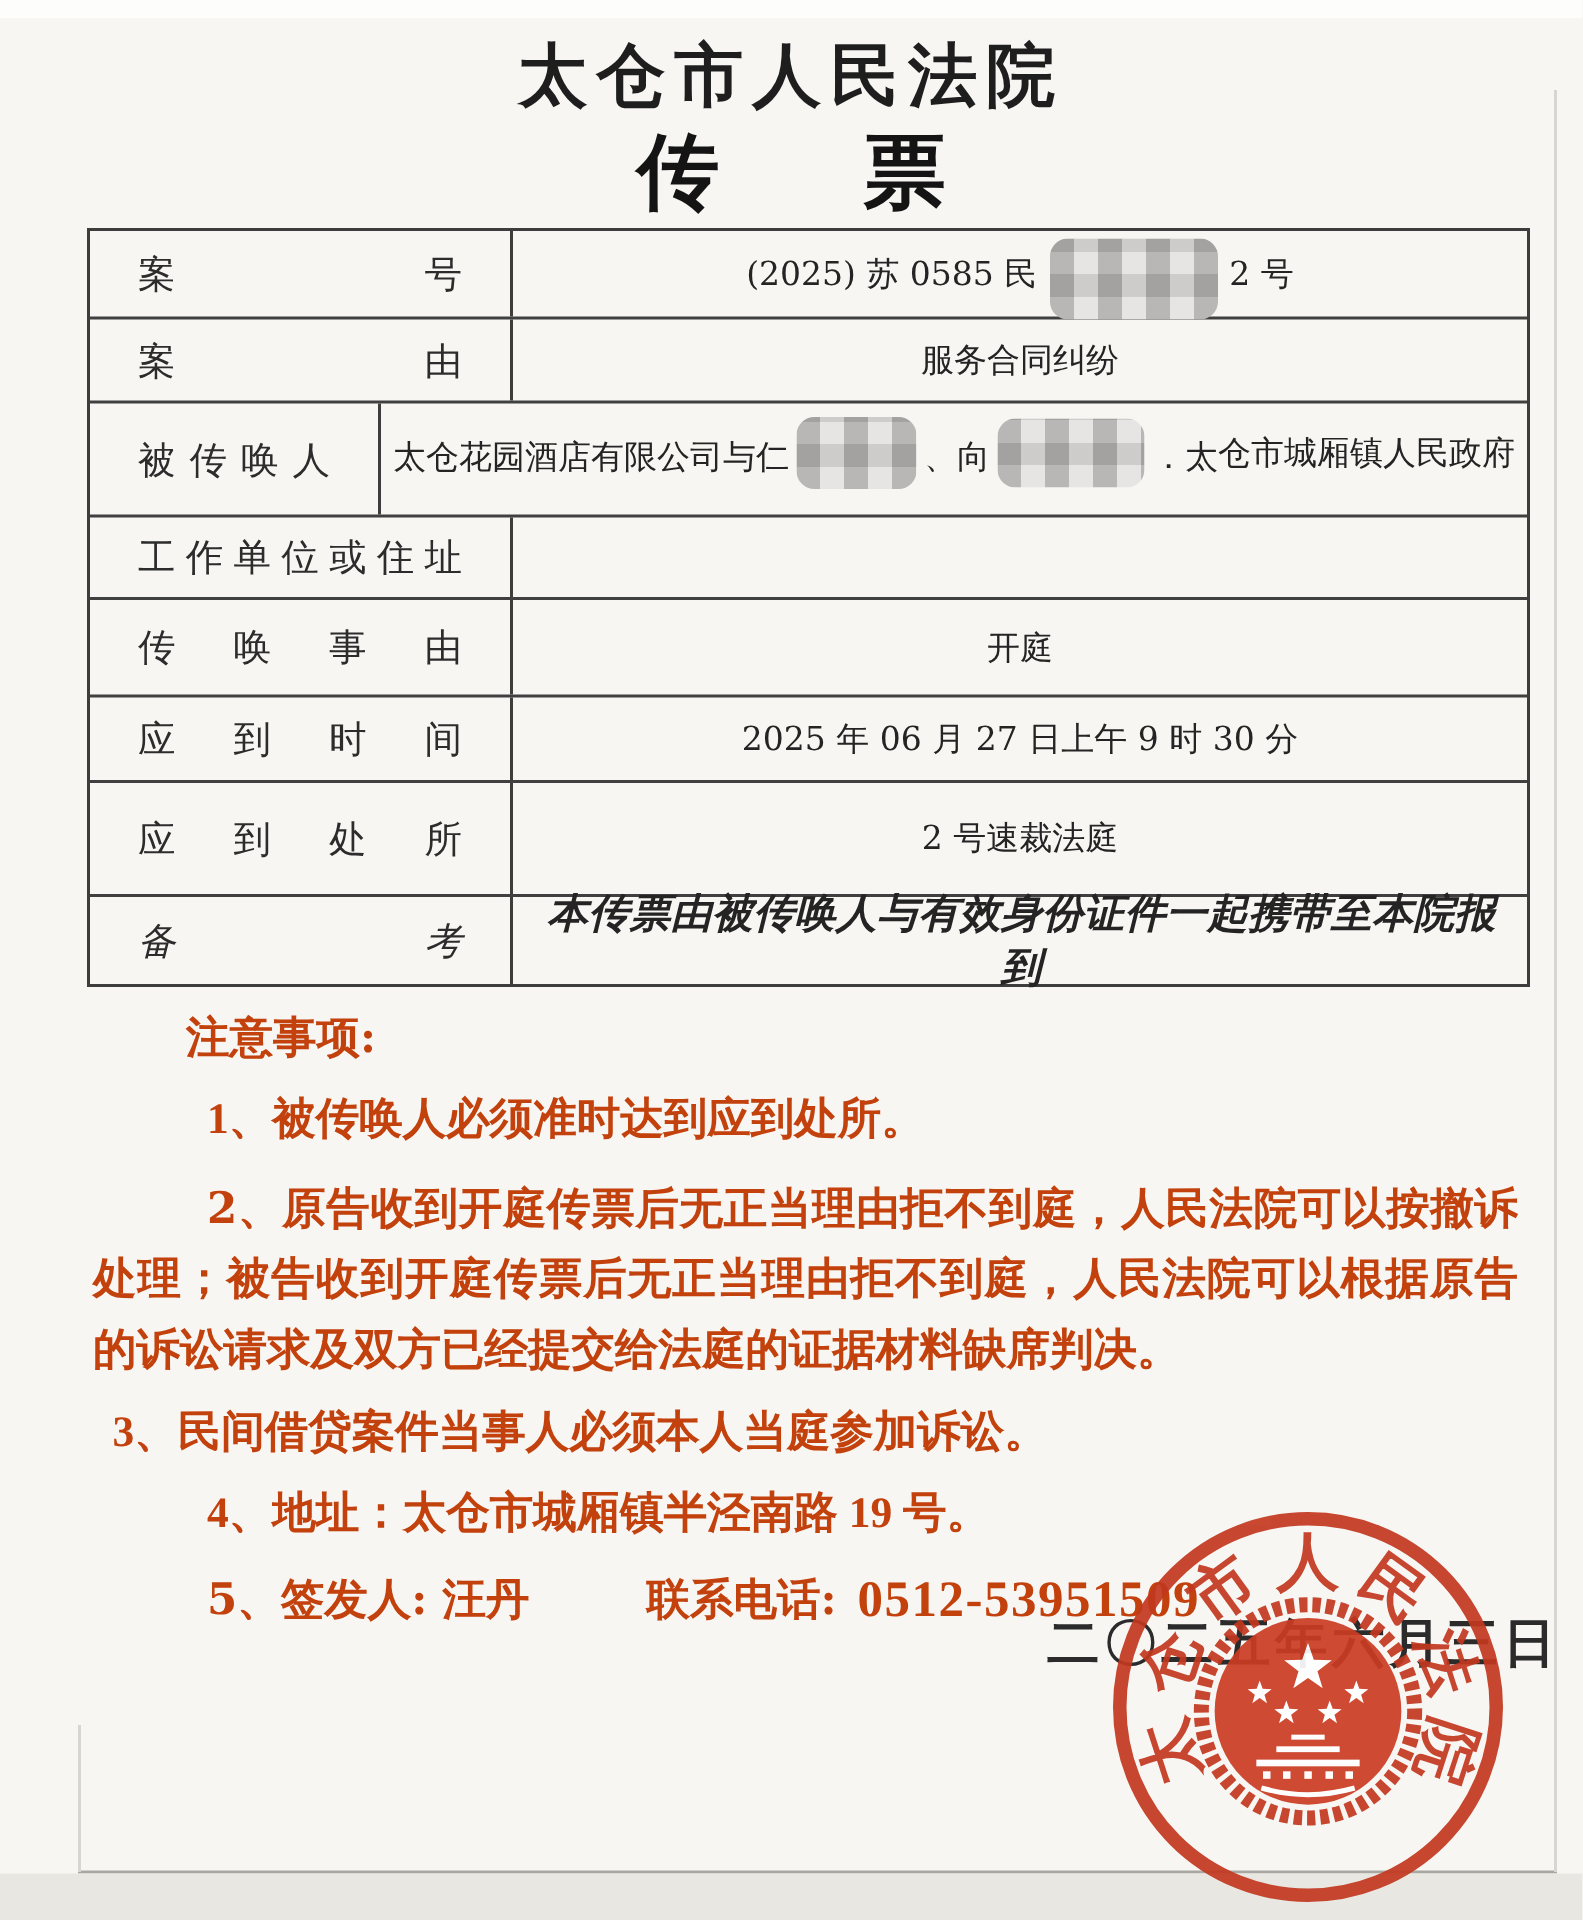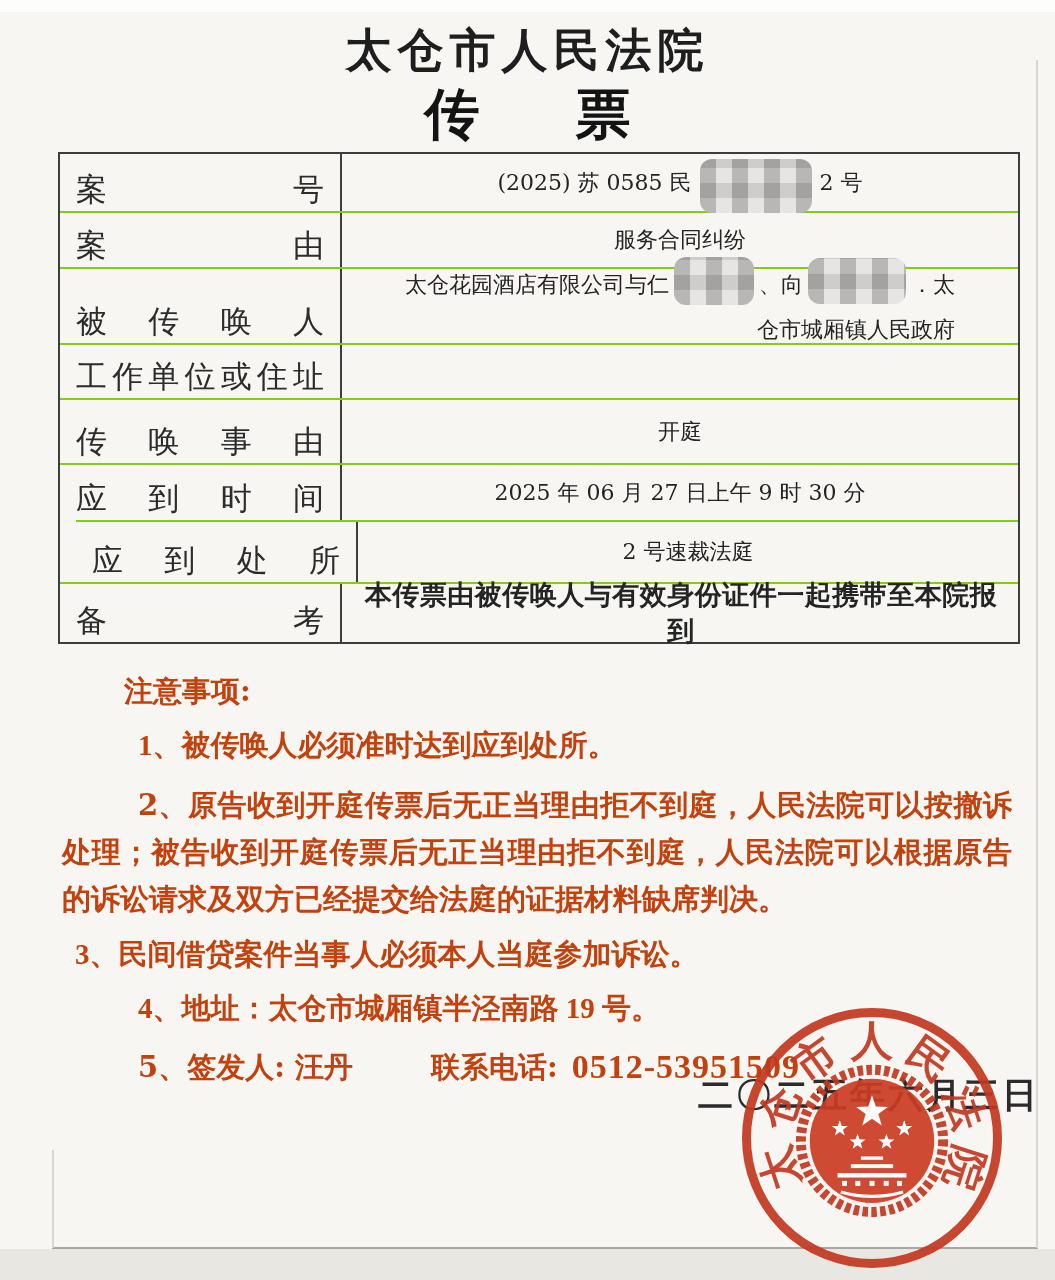--- a/index.html
+++ b/index.html
@@ -26,40 +26,40 @@
     font-family:"DejaVu Sans","Liberation Sans",sans-serif;
     font-size:55px;font-weight:700;color:#141414;line-height:1.05;
   }
 
   
   .summons-table{
     position:absolute;left:58px;top:152px;width:962px;
     border:2px solid #3d3d3d;box-sizing:border-box;background:transparent;
   }
   .t-row{display:flex;box-sizing:border-box;}
-  .t-row + .t-row{border-top:2px solid #84cc16;}
+  .t-row + .t-row{border-top:2px solid #404040;}
   .cell-label{
     width:282px;box-sizing:border-box;border-right:2px solid #3d3d3d;
-    display:flex;align-items:flex-end;padding:0 16px;
-    font-size:31px;color:#2c2c2c;
+    display:flex;align-items:center;padding:0 32px;
+    font-size:25px;color:#2c2c2c;
   }
   .cell-label-inner{display:block;width:100%;text-align:justify;text-align-last:justify;}
   .cell-value{
     flex:1;display:flex;align-items:center;justify-content:center;
     font-size:22px;color:#242424;box-sizing:border-box;padding:0 8px;
   }
   .h-case{height:57px;}
   .h-cause{height:56px;}
   .h-summoned{height:76px;}
   .h-work{height:55px;}
   .h-reason{height:65px;}
   .h-time{height:57px;}
-  .h-place{height:62px;margin-left:16px;}
-  .h-remarks{height:60px;}
-  .value-lines{display:flex;flex-direction:column;align-items:flex-end;line-height:42px;}
+  .h-place{height:76px;}
+  .h-remarks{height:60px;font-style:italic;}
+  .value-lines{display:flex;flex-direction:row;align-items:flex-start;line-height:42px;}
   .value-line{display:flex;align-items:center;white-space:nowrap;}
   .remarks-value{justify-content:flex-start;font-weight:700;font-size:27px;padding-left:10px;letter-spacing:0.5px;text-align:center;}
 
   
   .mosaic{
     display:inline-block;vertical-align:middle;border-radius:12px;
     background-image:
       repeating-linear-gradient(90deg, rgba(120,120,120,.40) 0 16px, rgba(238,238,238,.30) 16px 32px),
       repeating-linear-gradient(0deg, #e2e1df 0 15px, #bfbebc 15px 30px);
   }

